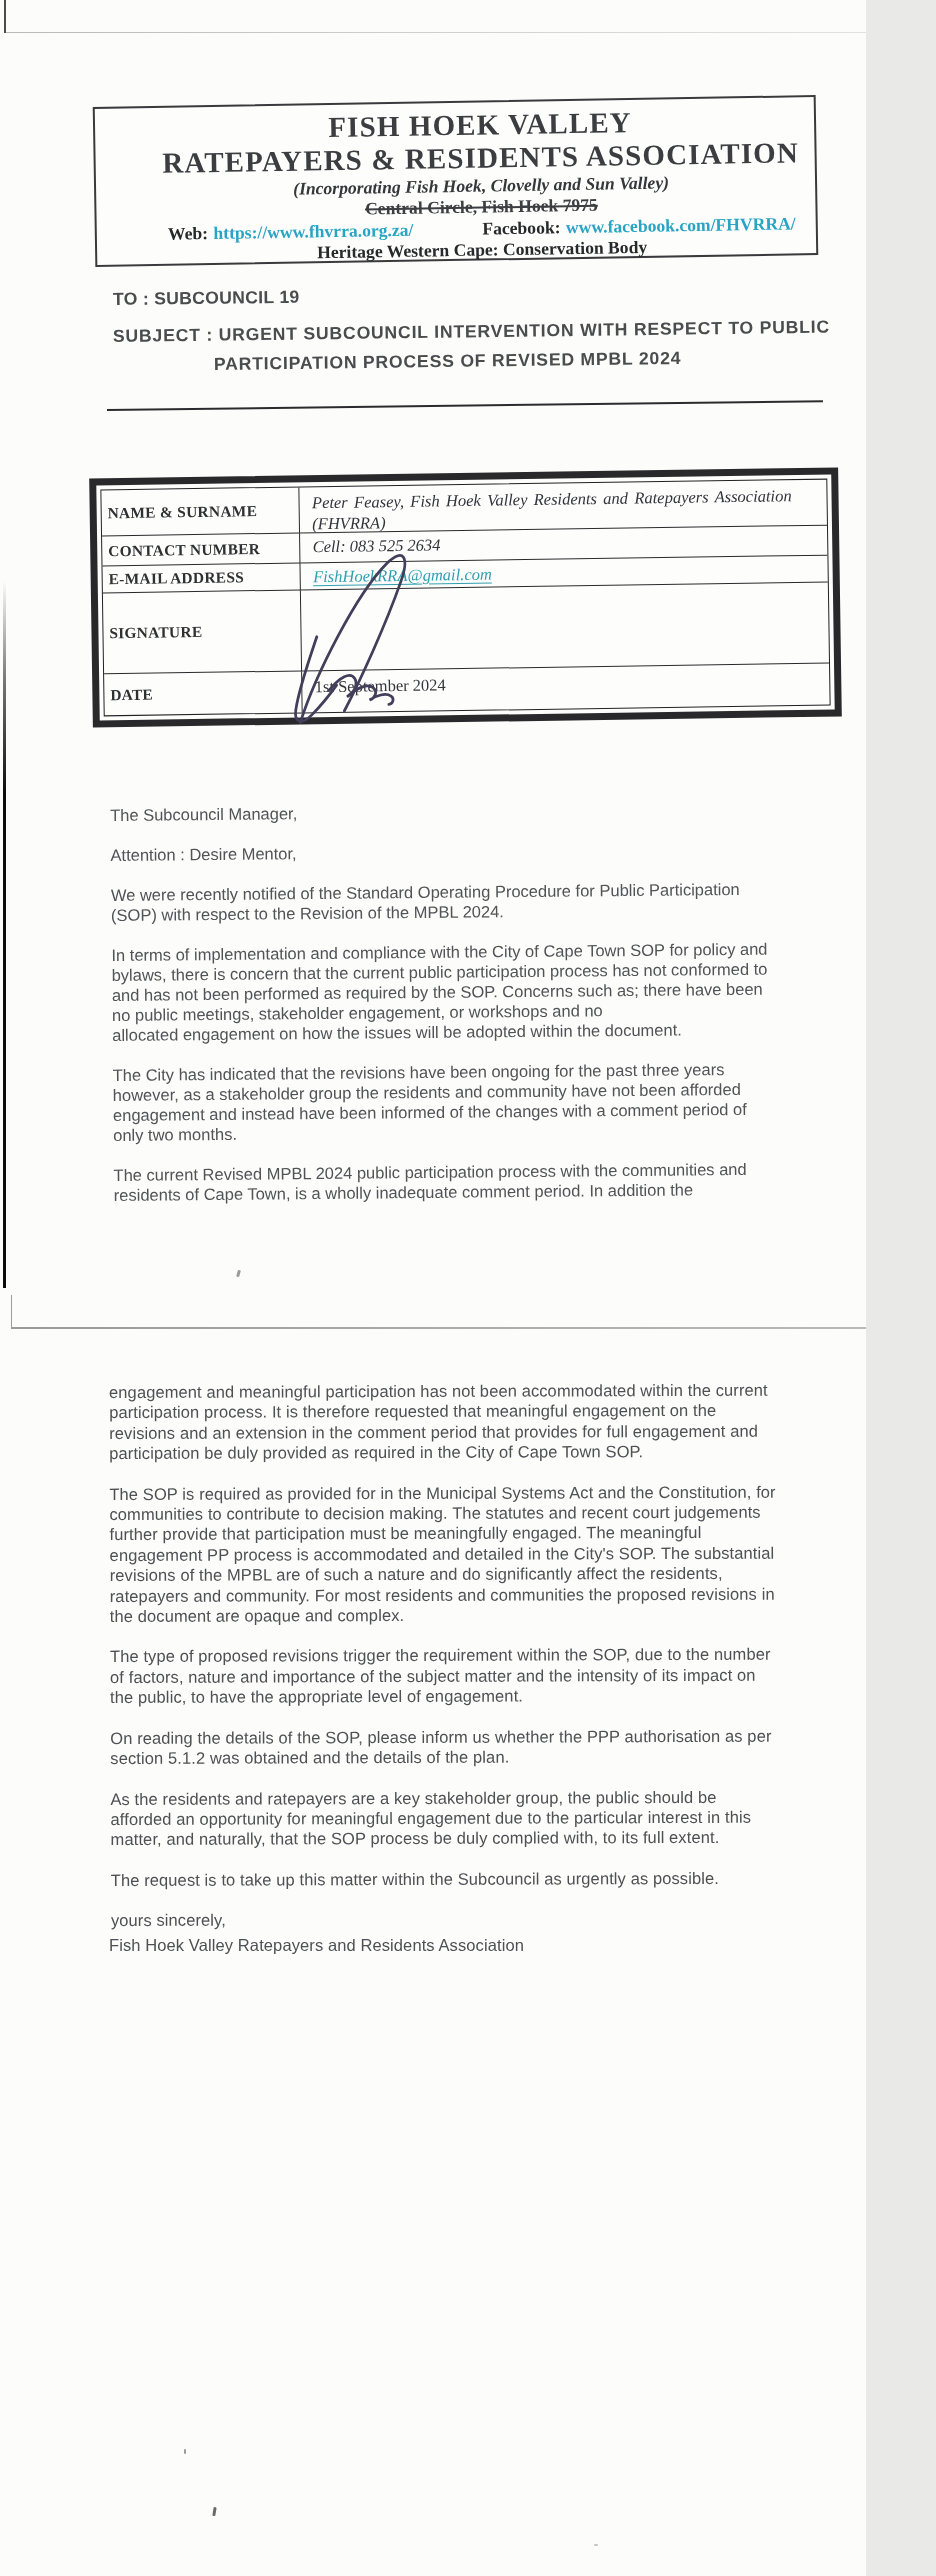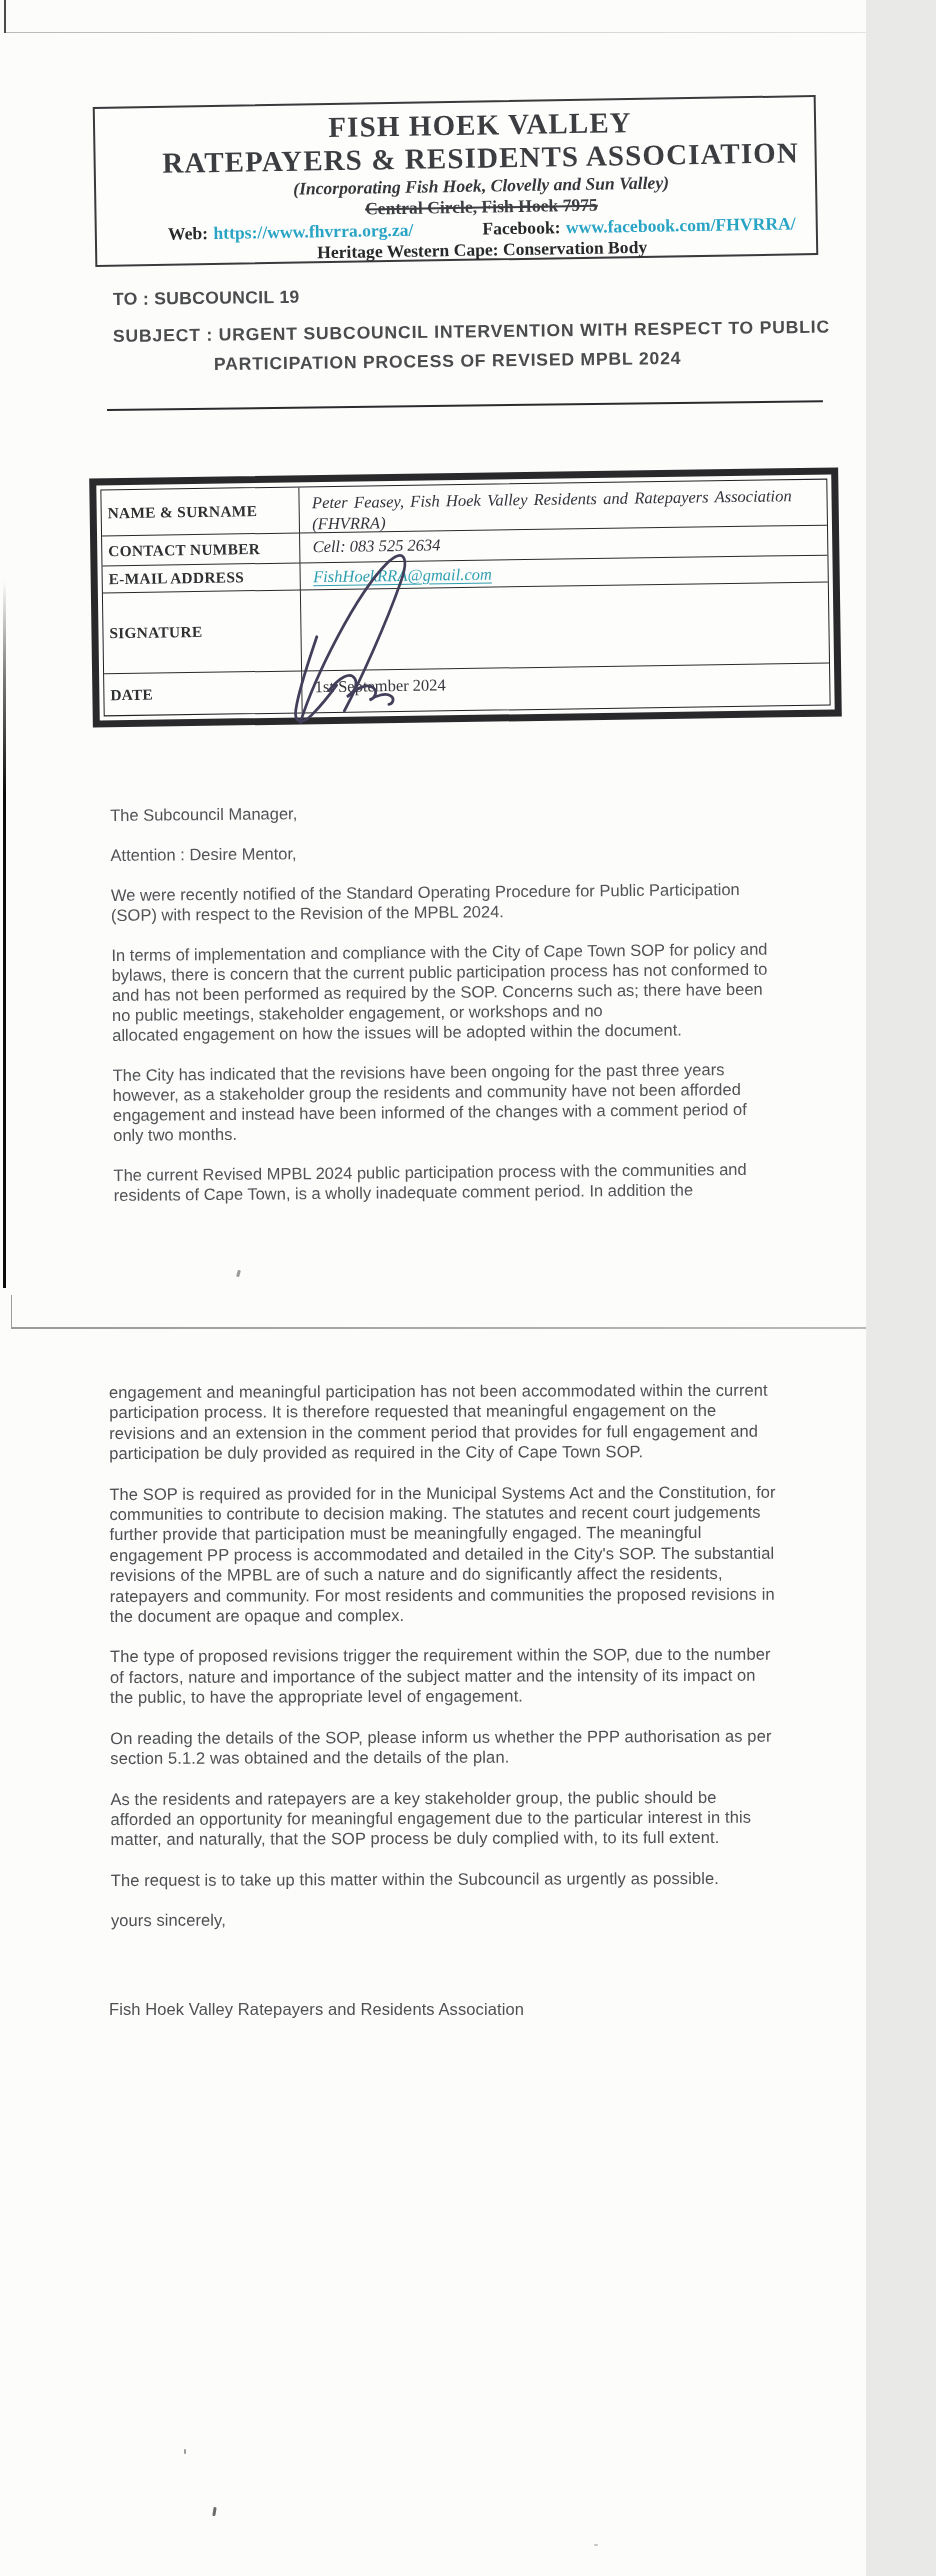--- a/index.html
+++ b/index.html
@@ -72,21 +72,21 @@
 
   
   .body1 { position:absolute; left:110px; top:805px; width:755px;
     font-size:16.5px; line-height:20px; color:#525356;
     transform:rotate(-0.55deg); transform-origin:left top; }
   .body1 p { margin:0 0 20px 0; white-space:pre-line; }
   .body2 { position:absolute; left:109px; top:1382px; width:760px;
     font-size:16.5px; line-height:20.4px; color:#4f5053; letter-spacing:0.1px;
     transform:rotate(-0.2deg); transform-origin:left top; }
   .body2 p { margin:0 0 20px 0; white-space:pre-line; }
-  .signoff { position:absolute; left:109px; top:2000px; font-size:16.5px; color:#4f5053; letter-spacing:0.1px; }
+  .signoff { position:absolute; left:109px; top:1936px; font-size:16.5px; color:#4f5053; letter-spacing:0.1px; }
 </style>
 </head>
 <body>
 
 <div class="canvas">
 
   <div class="top-edge-line"></div>
   <div class="top-edge-tick"></div>
   <div class="left-scan-line"></div>
   <div class="page-break-bracket"></div>

